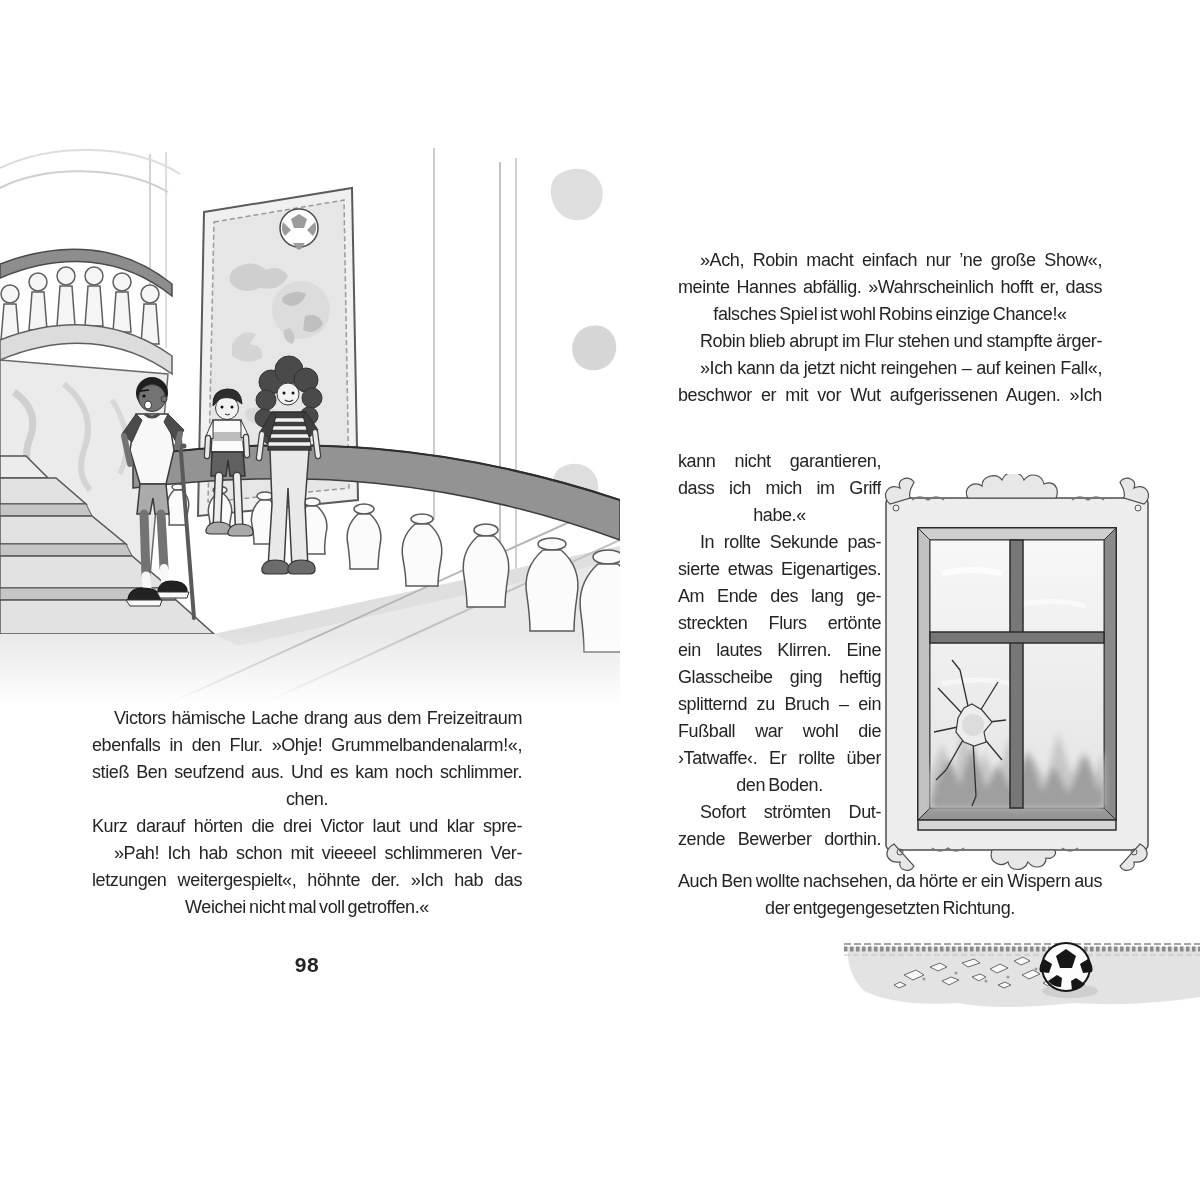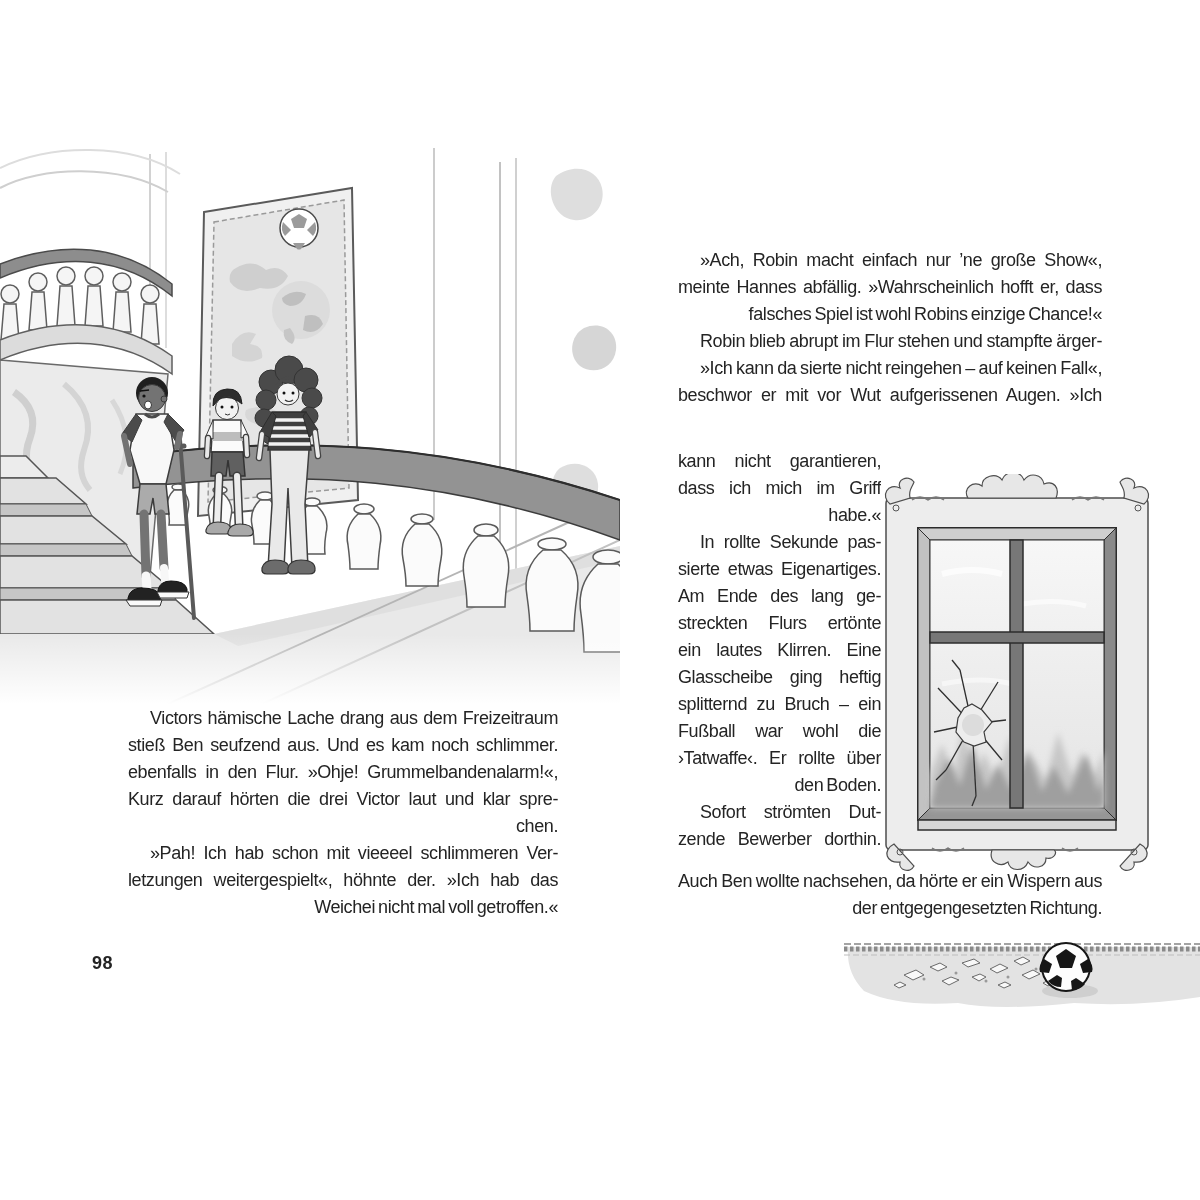--- a/index.html
+++ b/index.html
@@ -1,29 +1,29 @@
 <!DOCTYPE html>
 <html><head>
 <meta charset="utf-8">
 <style>
   html,body{margin:0;padding:0;background:#fff;}
   #page{position:relative;width:1200px;height:1200px;background:#fff;overflow:hidden;
         font-family:"Liberation Sans",sans-serif;color:#242424;}
   .page-half{display:contents;}
   .textblock{position:absolute;}
   .line{height:27px;line-height:27px;font-size:18px;letter-spacing:-0.4px;word-spacing:-1.5px;
-        overflow:hidden;text-align:right;white-space:nowrap;}
+        overflow:hidden;text-align:center;white-space:nowrap;}
   .line.j{white-space:normal;text-align:justify;text-align-last:justify;}
   .line.in{text-indent:22px;}
-  .left-text{left:92px;top:705px;width:430px;margin-left:36px;}
+  .left-text{left:92px;top:705px;width:430px;}
   .right-a{left:678px;top:247px;width:424px;}
   .right-b{left:678px;top:448px;width:203px;}
   .right-c{left:678px;top:868px;width:424px;}
-  .page-num{position:absolute;left:92px;top:953px;width:430px;
-            font-size:18px;font-weight:bold;letter-spacing:.5px;}
+  .page-num{position:absolute;left:92px;top:953px;width:430px;text-align:center;
+            font-size:21px;font-weight:bold;letter-spacing:.5px;}
   .illus{position:absolute;}
   .illus-left{left:0;top:148px;}
   .illus-window{left:872px;top:474px;}
   .illus-ball{left:838px;top:933px;}
 </style>
 </head>
 <body>
 
 <div id="page">
 
@@ -225,38 +225,38 @@
         <path d="M270,302 L309,302 L305,356 L308,420 L292,420 L288,340 L284,420 L268,420 L272,356 Z" fill="#e9e9e9" stroke="#3f3f3f" stroke-width="1.5"></path>
         <path d="M262,420 q2,-8 13,-8 q13,0 14,8 q1,6 -6,6 L267,426 q-6,0 -5,-6 Z" fill="#6c6c6c" stroke="#333333" stroke-width="1.2"></path>
         <path d="M288,420 q2,-8 13,-8 q13,0 14,8 q1,6 -6,6 L293,426 q-6,0 -5,-6 Z" fill="#6c6c6c" stroke="#333333" stroke-width="1.2"></path>
       </g>
 
       <rect x="0" y="486" width="620" height="70" fill="url(#fadeW)"></rect>
     </svg>
 
     <div class="textblock left-text">
         <div class="line j in">Victors hämische Lache drang aus dem Freizeitraum</div>
+        <div class="line j">ebenfalls in den Flur. »Ohje! Grummelbandenalarm!«,</div>
         <div class="line j">stieß Ben seufzend aus. Und es kam noch schlimmer.</div>
-        <div class="line j">ebenfalls in den Flur. »Ohje! Grummelbandenalarm!«,</div>
+        <div class="line">chen.</div>
         <div class="line j">Kurz darauf hörten die drei Victor laut und klar spre-</div>
-        <div class="line">chen.</div>
         <div class="line j in">»Pah! Ich hab schon mit vieeeel schlimmeren Ver-</div>
         <div class="line j">letzungen weitergespielt«, höhnte der. »Ich hab das</div>
         <div class="line">Weichei nicht mal voll getroffen.«</div>
       </div>
     <div class="page-num">98</div>
   </div>
 
   <div class="page-half">
     <div class="textblock right-a">
         <div class="line j in">»Ach, Robin macht einfach nur ’ne große Show«,</div>
         <div class="line j">meinte Hannes abfällig. »Wahrscheinlich hofft er, dass</div>
         <div class="line">falsches Spiel ist wohl Robins einzige Chance!«</div>
         <div class="line j in">Robin blieb abrupt im Flur stehen und stampfte ärger-</div>
-        <div class="line j in">»Ich kann da sierte nicht reingehen – auf keinen Fall«,</div>
+        <div class="line j in">»Ich kann da jetzt nicht reingehen – auf keinen Fall«,</div>
         <div class="line j">beschwor er mit vor Wut aufgerissenen Augen. »Ich</div>
       </div>
     <div class="textblock right-b">
         <div class="line j">kann nicht garantieren,</div>
         <div class="line j">dass ich mich im Griff</div>
         <div class="line">habe.«</div>
         <div class="line j in">In rollte Sekunde pas-</div>
         <div class="line j">sierte etwas Eigenartiges.</div>
         <div class="line j">Am Ende des lang ge-</div>
         <div class="line j">streckten Flurs ertönte</div>

